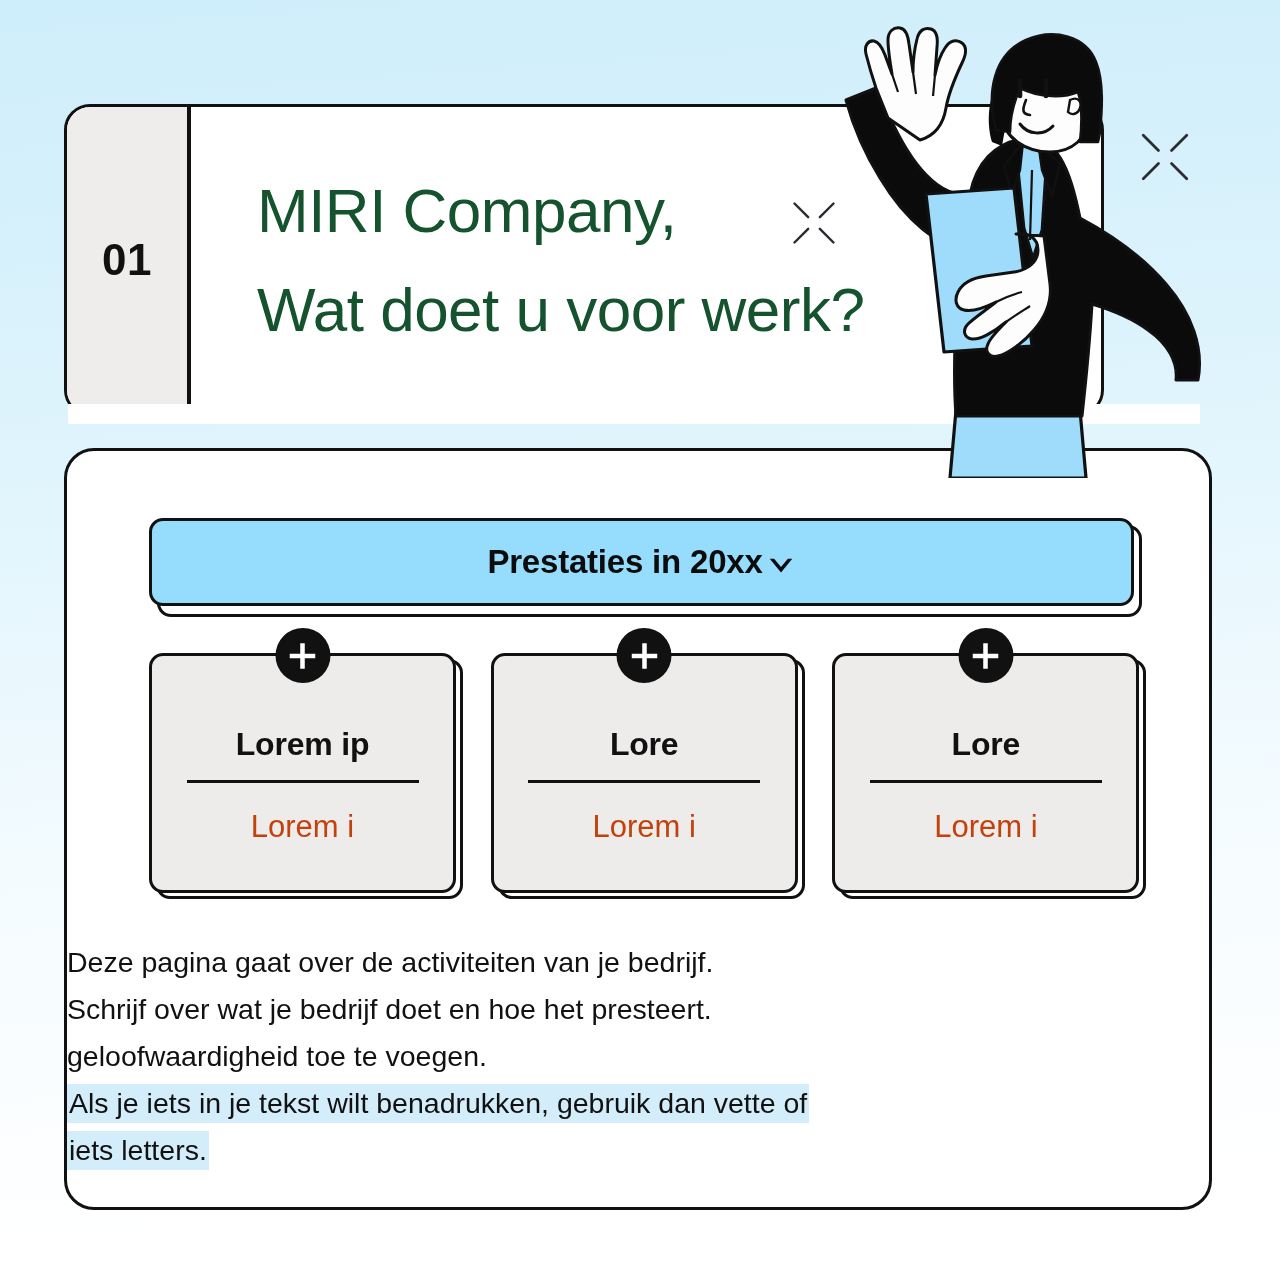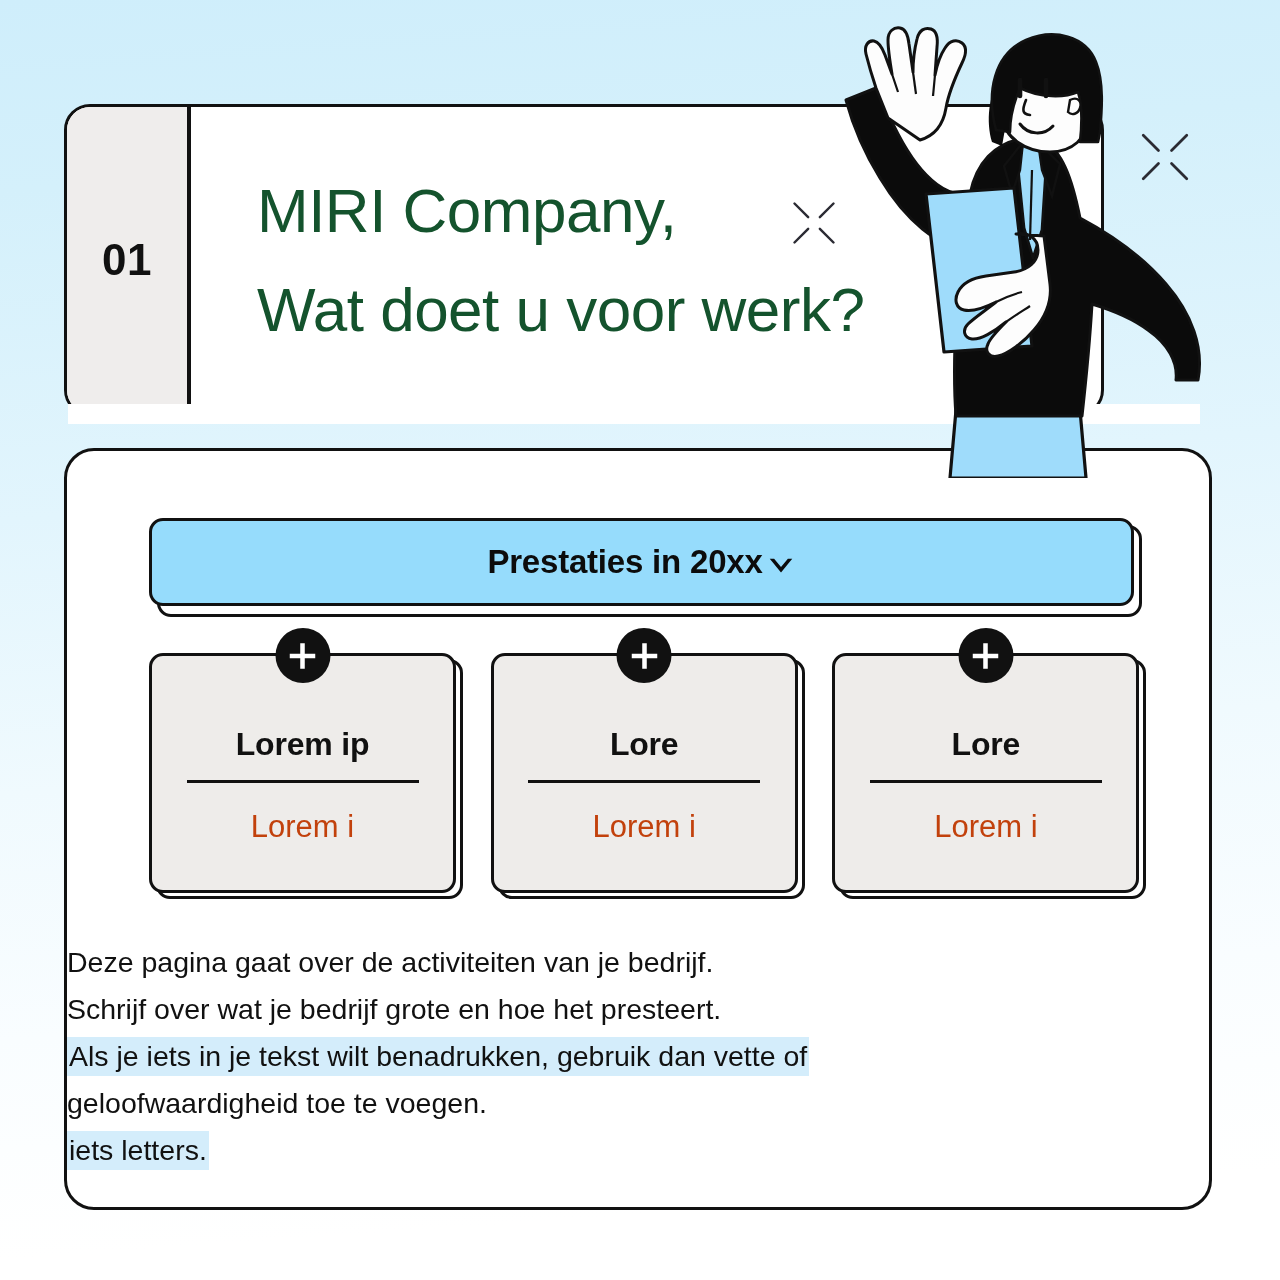--- a/index.html
+++ b/index.html
@@ -322,25 +322,25 @@
           <div class="card-title">Lore</div>
           <div class="card-divider"></div>
           <div class="card-body">Lorem i</div>
         </div>
       </div>
 
     </div>
 
     <div class="paragraph-block">
       <div class="para-line">Deze pagina gaat over de activiteiten van je bedrijf.</div>
-      <div class="para-line">Schrijf over wat je bedrijf grote en hoe het presteert.</div>
+      <div class="para-line">Schrijf over wat je bedrijf doet en hoe het presteert.</div>
+      <div class="para-line">geloofwaardigheid toe te voegen.</div>
       <div class="para-line highlight">
         <span>Als je iets in je tekst wilt benadrukken, gebruik dan vette of</span>
       </div>
-      <div class="para-line">geloofwaardigheid toe te voegen.</div>
       <div class="para-line highlight">
         <span>iets letters.</span>
       </div>
     </div>
 
   </div>
 
   <div class="header-panel-mask"></div>
 
   <div class="header-panel">

